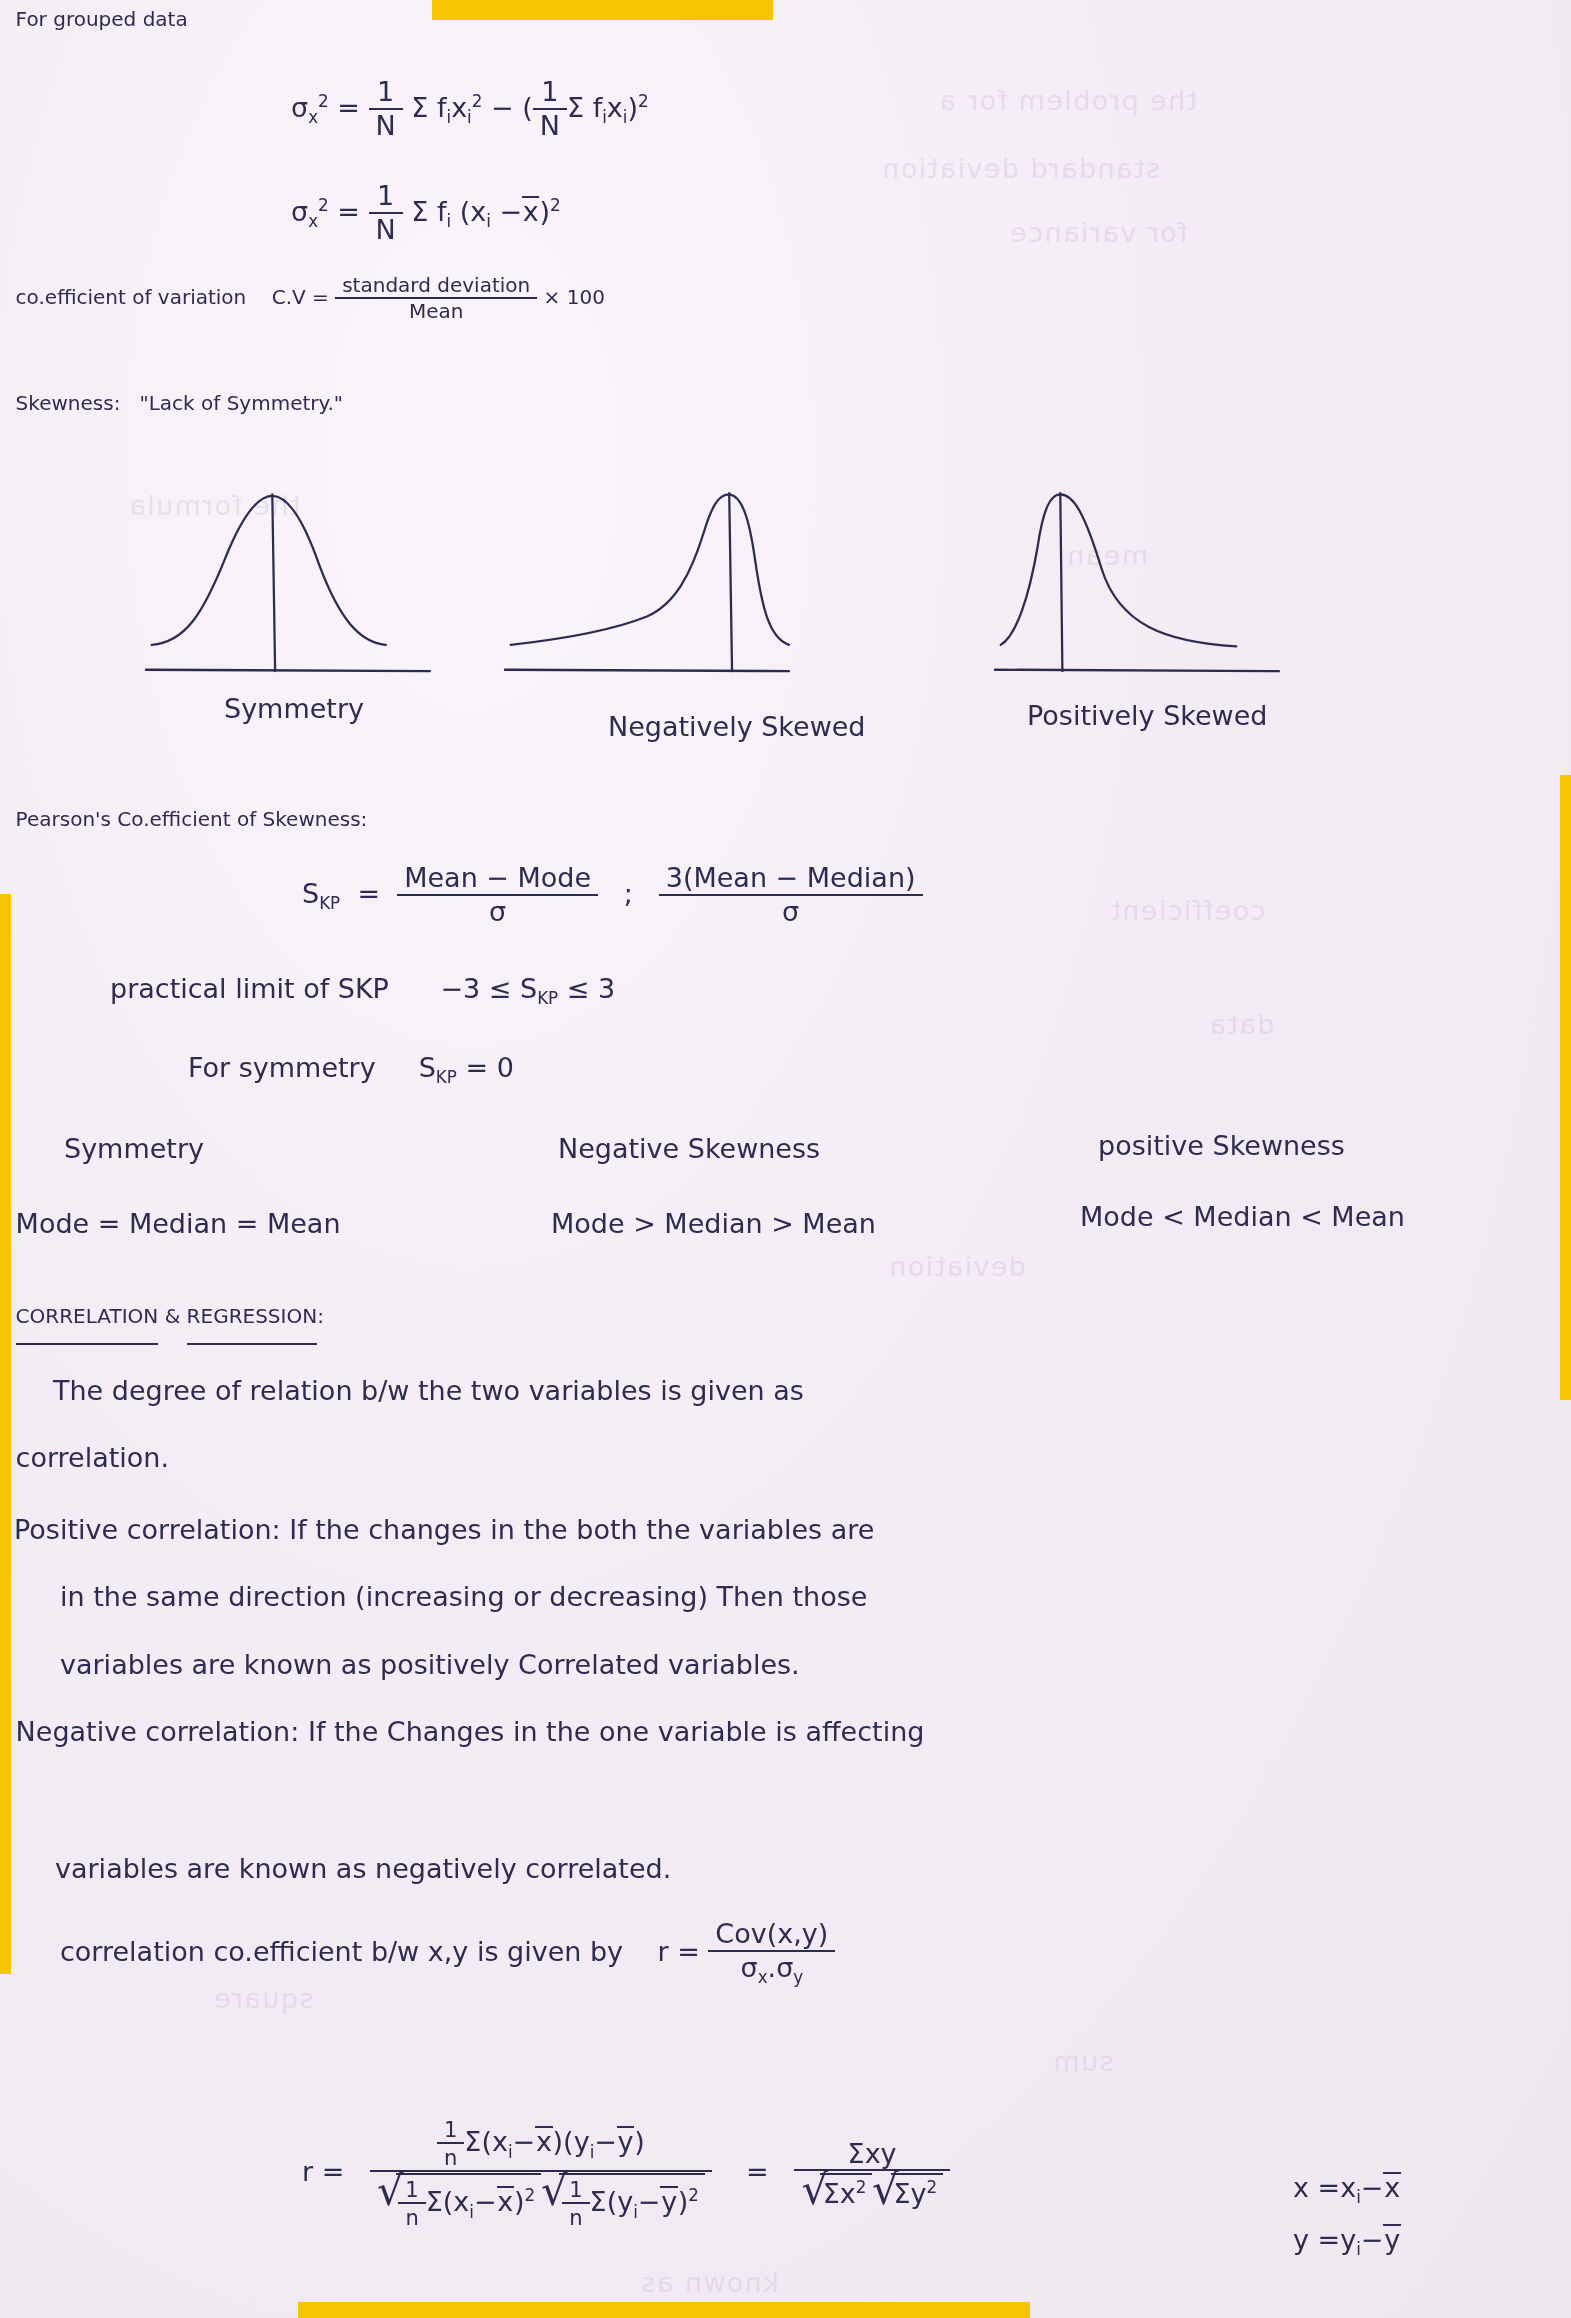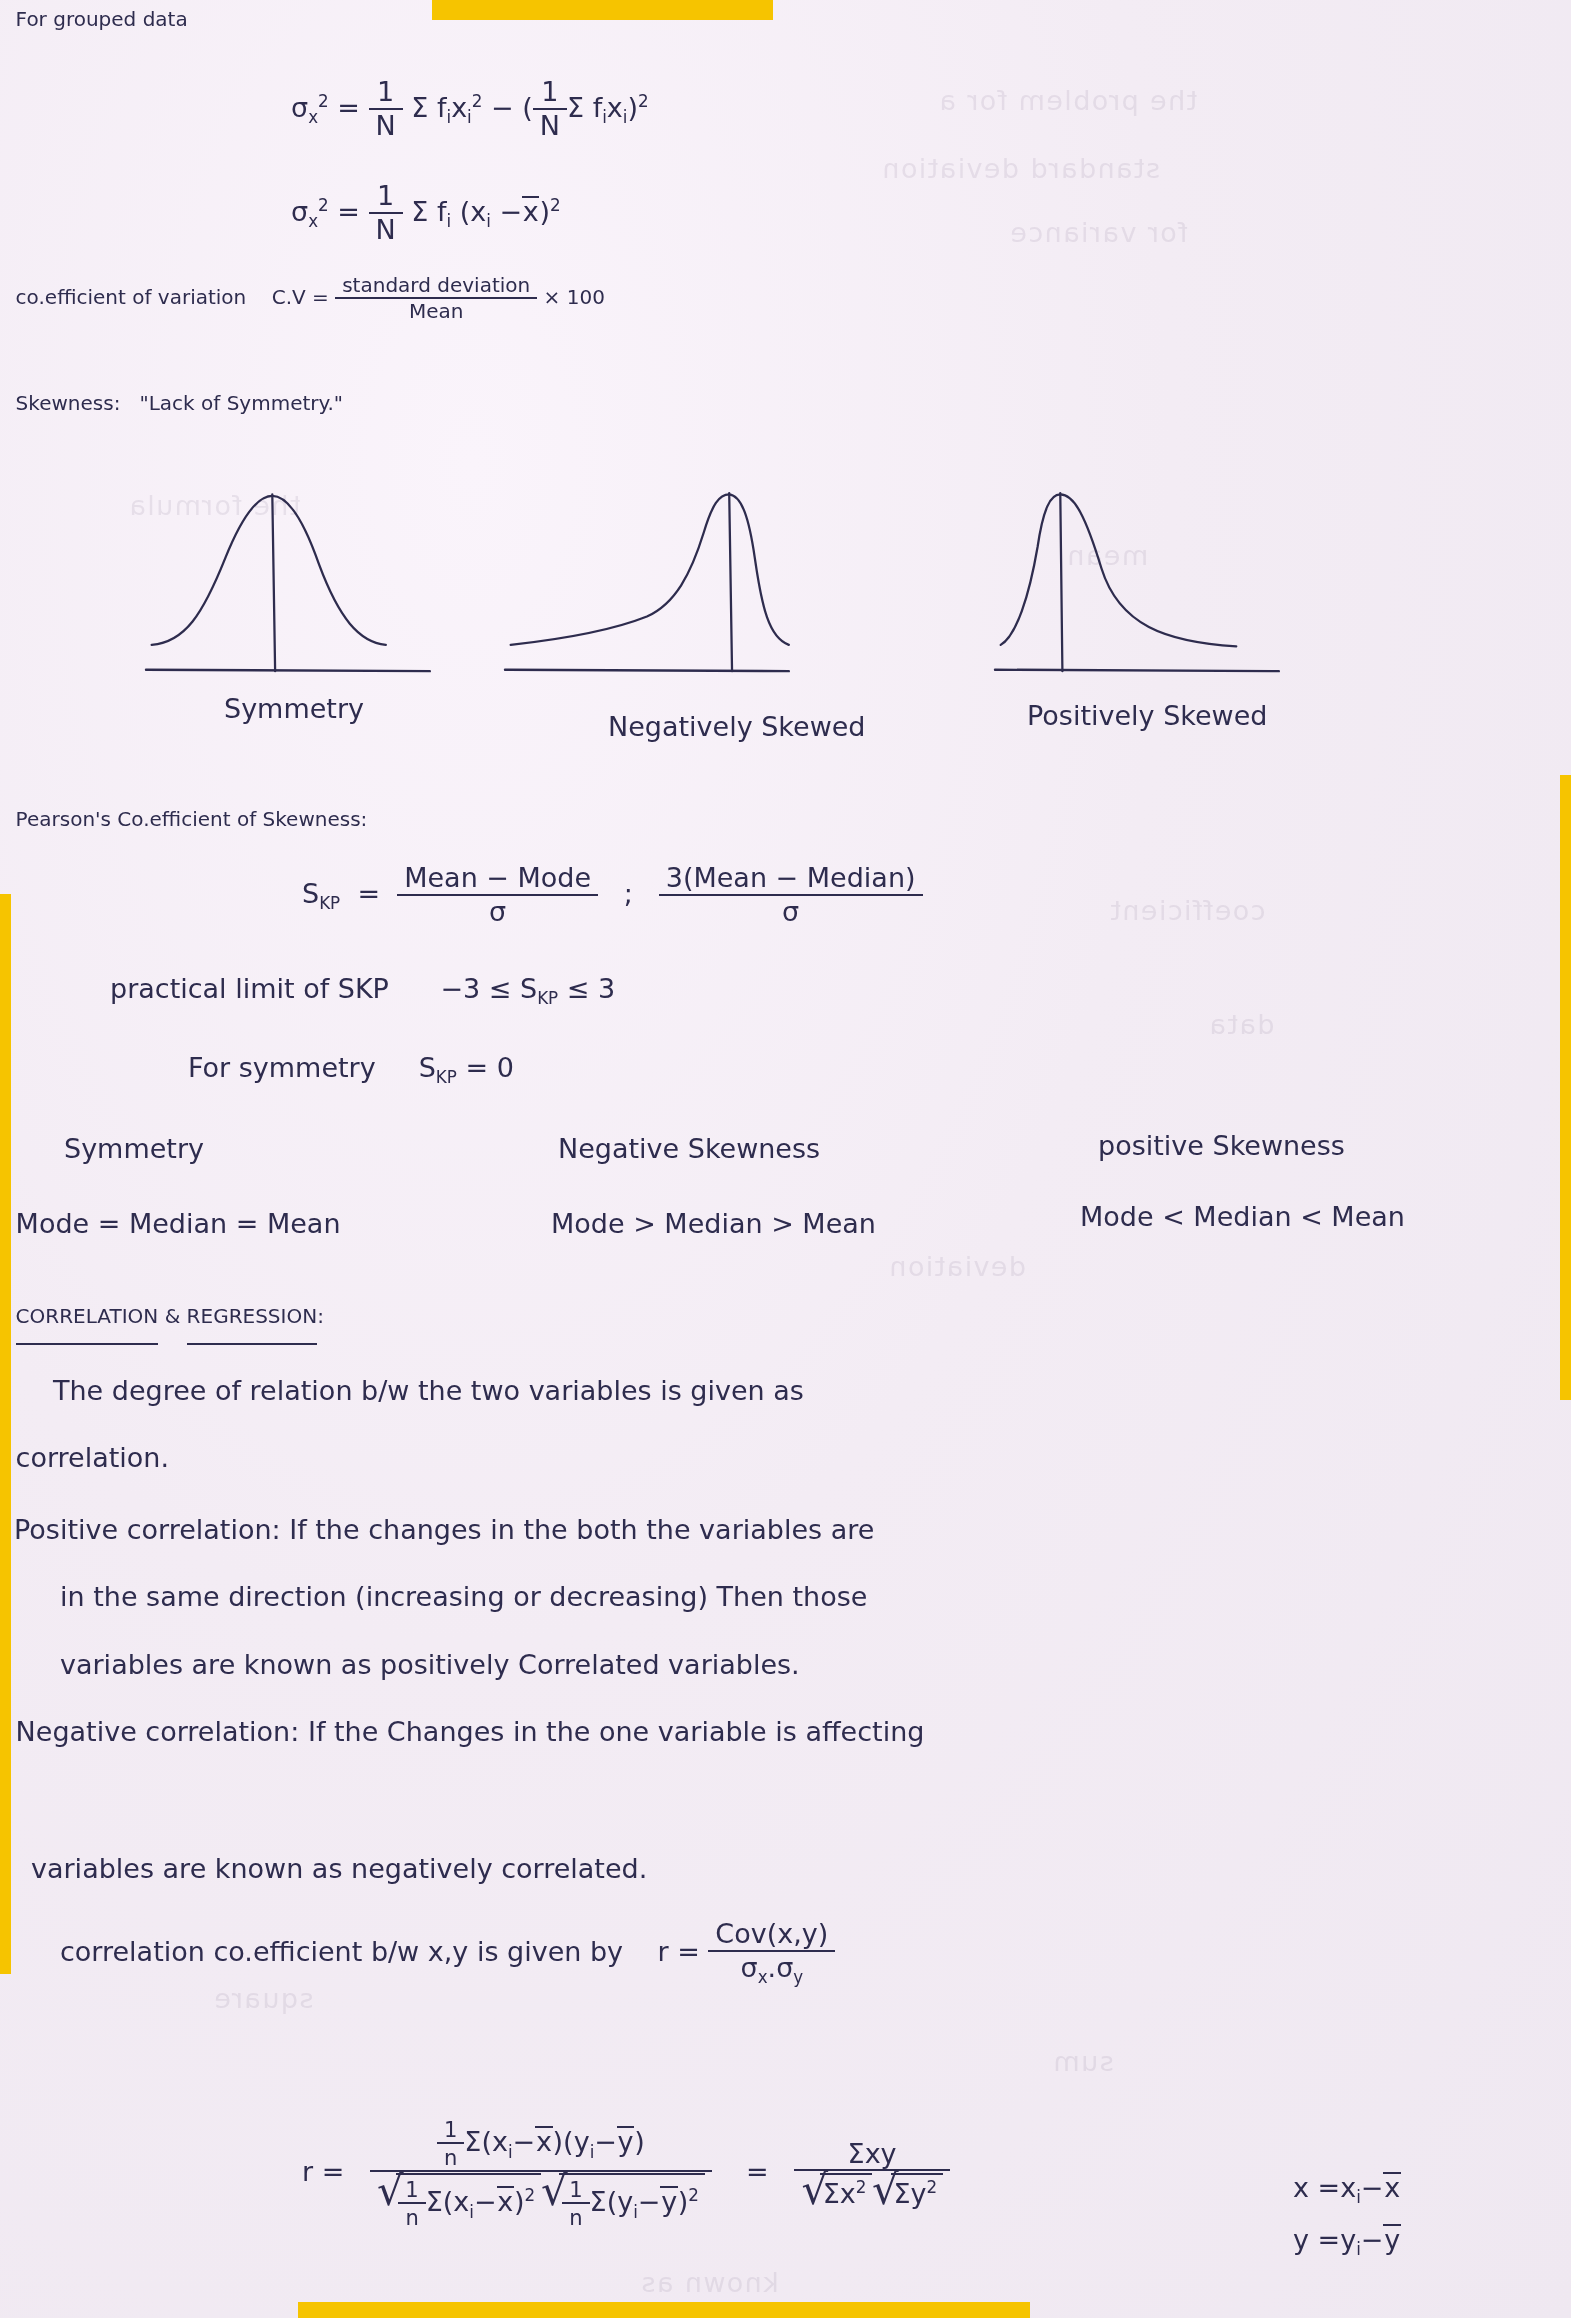--- a/index.html
+++ b/index.html
@@ -234,21 +234,21 @@
     <span>Positive correlation:</span>
     <span>If the changes in the both the variables are</span>
   </div>
   <div class="ink m" style="left:60px; top:1581px;">in the same direction (increasing or decreasing) Then those</div>
   <div class="ink m" style="left:60px; top:1649px;">variables are known as positively Correlated variables.</div>
 
   <div class="ink m" style="left:15.6px; top:1716px;">
     <span>Negative correlation:</span>
     <span>If the Changes in the one variable is affecting</span>
   </div>
-  <div class="ink m" style="left:31px; top:1853px;">variables are known as negatively correlated.</div>
+  <div class="ink m" style="left:55px; top:1853px;">variables are known as negatively correlated.</div>
 
   <div class="ink m" style="left:60px; top:1919px;">
     <span>correlation co.efficient b/w x,y is given by</span>
     &nbsp;&nbsp;
     <span>r =</span>
     <span class="frac">
       <span class="num">Cov(x,y)</span>
       <span class="den"><span>σ</span><span class="sub">x</span><span>.</span><span>σ</span><span class="sub">y</span></span>
     </span>
   </div>

